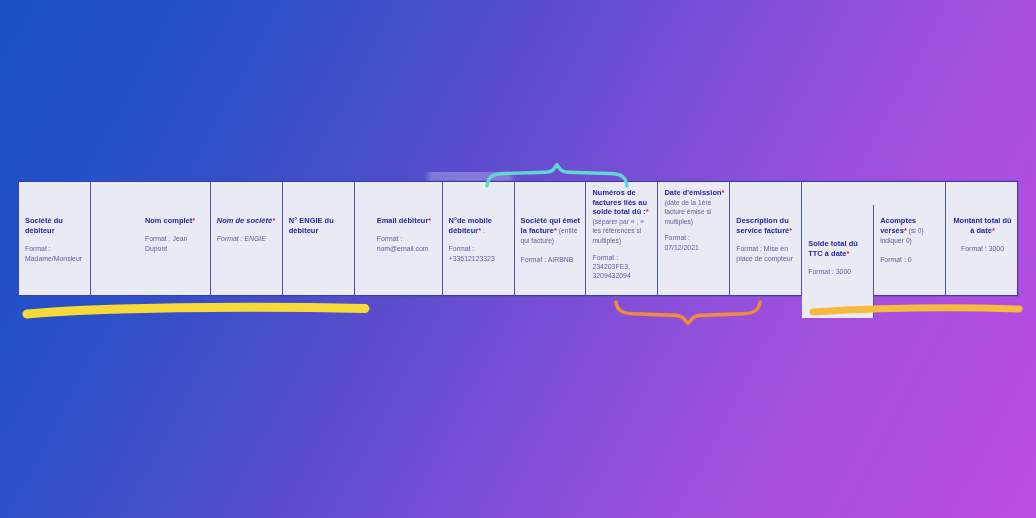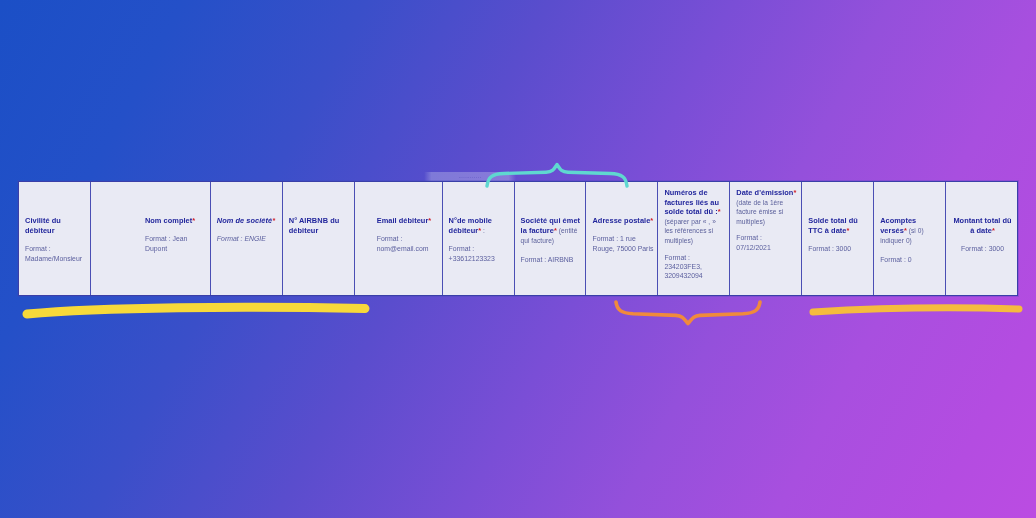--- a/index.html
+++ b/index.html
@@ -107,78 +107,78 @@
 </head>
 <body>
 
 <div id="canvas">
 
   <div id="ghost-row">............</div>
 
   <div id="table">
       <div class="col" style="flex: 1 1 0px;">
         <div class="col-inner">
-          <div class="hdr">Civilité du débiteur</div>
+          <div class="hdr">Société du débiteur</div>
           <div class="fmt"><span>Format :</span><br><span>Madame/Monsieur</span></div>
         </div>
       </div>
       <div class="col" style="flex: 1 1 0px; margin-left: 48px;">
         <div class="col-inner">
           <div class="hdr">Nom complet<span class="req">*</span></div>
           <div class="fmt"><span>Format : Jean Dupont</span></div>
         </div>
       </div>
       <div class="col" style="flex: 1 1 0px; font-style: italic;">
         <div class="col-inner">
           <div class="hdr">Nom de société<span class="req">*</span></div>
           <div class="fmt"><span>Format : ENGIE</span></div>
         </div>
       </div>
       <div class="col" style="flex: 1 1 0px;">
         <div class="col-inner">
-          <div class="hdr">N° AIRBNB du débiteur</div>
+          <div class="hdr">N° ENGIE du débiteur</div>
         </div>
       </div>
       <div class="col" style="flex: 1 1 0px; margin-left: 16px;">
         <div class="col-inner">
           <div class="hdr">Email débiteur<span class="req">*</span></div>
           <div class="fmt"><span>Format :</span><br><span>nom@email.com</span></div>
         </div>
       </div>
       <div class="col" style="flex: 1 1 0px;">
         <div class="col-inner">
           <div class="hdr">N°de mobile débiteur<span class="req">*</span><span class="note"> :</span></div>
           <div class="fmt"><span>Format :</span><br><span>+33612123323</span></div>
         </div>
       </div>
       <div class="col" style="flex: 1 1 0px;">
         <div class="col-inner">
           <div class="hdr">Société qui émet la facture<span class="req">*</span><span class="note"> (entité qui facture)</span></div>
           <div class="fmt"><span>Format : AIRBNB</span></div>
         </div>
       </div>
-      <div class="col" style="flex: 1 1 0px;">
-        <div class="col-inner">
-          <div class="hdr">Adresse postale<span class="req">*</span></div>
-          <div class="fmt"><span>Format : 1 rue Rouge, 75000 Paris</span></div>
-        </div>
-      </div>
       <div class="col dense" style="flex: 1 1 0px;">
         <div class="col-inner">
           <div class="hdr">Numéros de factures liés au solde total dû :<span class="req">*</span><span class="note"> (séparer par « , » les références si multiples)</span></div>
           <div class="fmt"><span>Format :</span><br><span>234203FE3, 3209432094</span></div>
         </div>
       </div>
       <div class="col dense" style="flex: 1 1 0px;">
         <div class="col-inner">
           <div class="hdr">Date d'émission<span class="req">*</span><span class="note">(date de la 1ère facture émise si multiples)</span></div>
           <div class="fmt"><span>Format :</span><br><span>07/12/2021</span></div>
         </div>
       </div>
       <div class="col" style="flex: 1 1 0px;">
+        <div class="col-inner">
+          <div class="hdr">Description du service facturé<span class="req">*</span></div>
+          <div class="fmt"><span>Format : Mise en place de compteur</span></div>
+        </div>
+      </div>
+      <div class="col" style="flex: 1 1 0px; margin-top: 23px;">
         <div class="col-inner">
           <div class="hdr">Solde total dû TTC à date<span class="req">*</span></div>
           <div class="fmt"><span>Format : 3000</span></div>
         </div>
       </div>
       <div class="col" style="flex: 1 1 0px;">
         <div class="col-inner">
           <div class="hdr">Acomptes versés<span class="req">*</span><span class="note"> (si 0) indiquer 0)</span></div>
           <div class="fmt"><span>Format : 0</span></div>
         </div>

